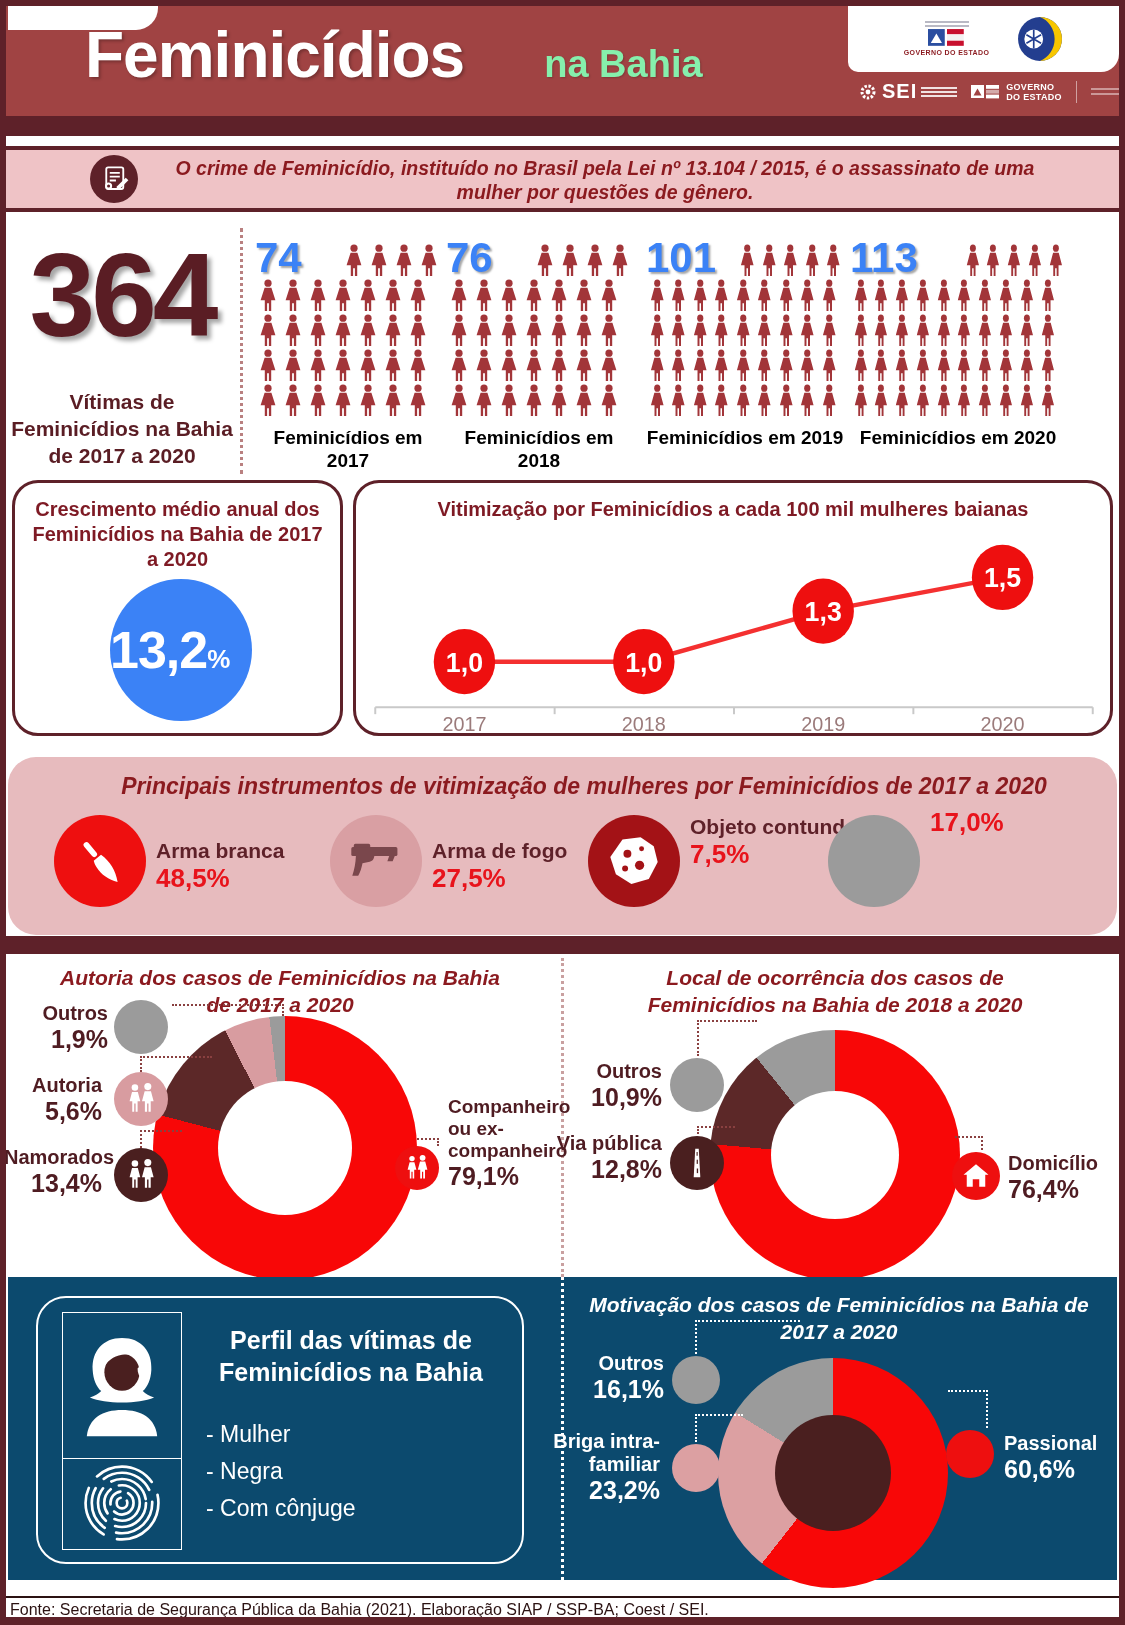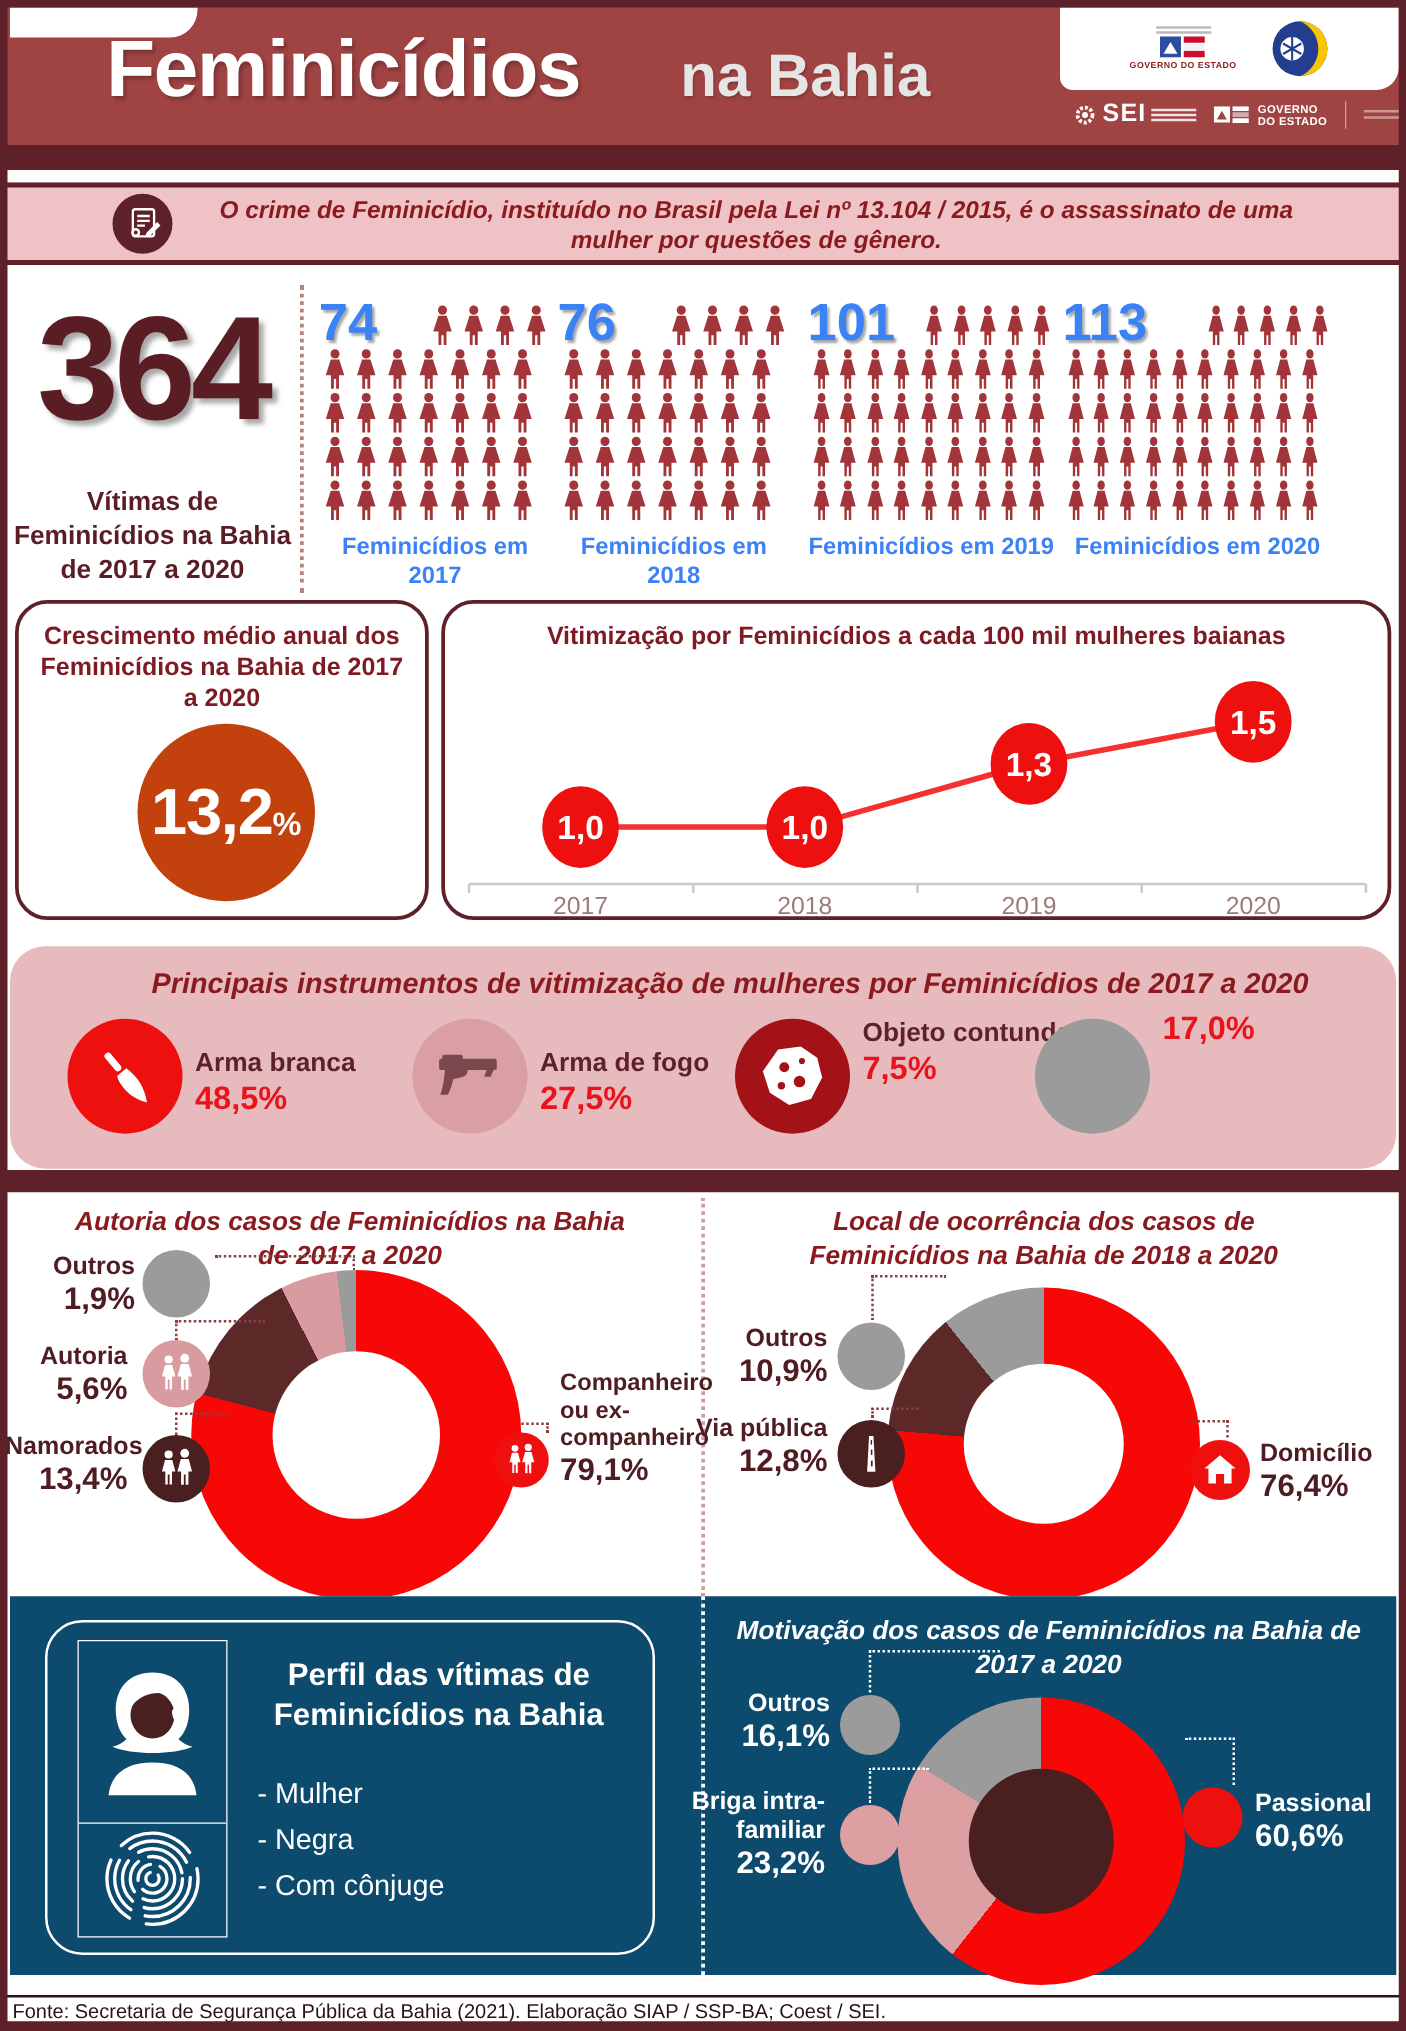--- a/index.html
+++ b/index.html
@@ -10,21 +10,21 @@
   #b-left{left:0;top:0;width:6px;height:1625px;}
   #b-right{right:0;top:0;width:6px;height:1625px;}
   #b-top{left:0;top:0;width:1125px;height:6px;}
   #b-bottom{left:0;bottom:0;width:1125px;height:8px;}
 
   
   .header{position:absolute;left:0;top:0;width:1125px;height:116px;background:#A04343;}
   .hdr-notch{position:absolute;left:8px;top:6px;width:150px;height:24px;background:#fff;border-radius:0 0 22px 0;}
   .hdr-titles{position:absolute;left:85px;top:18px;display:flex;align-items:baseline;}
   .hdr-title{color:#fff;font-size:64px;font-weight:bold;letter-spacing:-1px;text-shadow:2px 2px 3px rgba(0,0,0,.25);}
-  .hdr-sub{color:#e5e5e5;font-size:48px;font-weight:bold;margin-left:80px;text-shadow:1px 1px 2px rgba(0,0,0,.2);}
+  .hdr-sub{color:#86efac;font-size:38px;font-weight:bold;margin-left:80px;text-shadow:1px 1px 2px rgba(0,0,0,.2);}
   .hdr-logobox{position:absolute;left:848px;top:6px;width:271px;height:66px;background:#fff;border-radius:0 0 18px 10px;display:flex;align-items:center;justify-content:center;gap:28px;}
   .govlogo{display:flex;flex-direction:column;align-items:center;gap:2px;}
   .govlogo .tl{width:44px;height:2px;background:#b9b9c4;}
   .govlogo .gtxt{font-size:7px;font-weight:bold;color:#8B1A1F;letter-spacing:.4px;text-align:center;line-height:8px;}
   .hdr-small-logos{position:absolute;left:858px;top:80px;display:flex;align-items:center;gap:14px;}
   .sei-wrap{display:flex;align-items:center;gap:4px;}
   .sei-txt{color:#fff;font-weight:bold;font-size:20px;letter-spacing:1px;}
   .tiny-lines span{display:block;width:36px;height:2px;background:rgba(255,255,255,.85);margin:2px 0;}
   .govband{display:flex;align-items:center;gap:5px;}
   .govband .gbt{color:#fff;font-weight:bold;font-size:9px;line-height:10px;letter-spacing:.3px;}
@@ -48,28 +48,28 @@
   #pg2{left:646px;width:198px;}
   #pg3{left:850px;width:216px;}
   .pic-top{display:flex;justify-content:space-between;align-items:flex-end;}
   .pic-num{font-size:42px;font-weight:bold;color:#3b82f6;line-height:40px;text-shadow:2px 2px 2px rgba(0,0,0,.35);}
   .pic-top-icons,.pic-row{display:flex;justify-content:flex-end;}
   .pic-row{justify-content:flex-start;}
   .wicon{fill:#A23539;margin:1px 0.5px;}
   #pg0 .wicon,#pg1 .wicon{width:24px;height:33px;}
   #pg2 .wicon{width:20.5px;height:33px;}
   #pg3 .wicon{width:19.8px;height:33px;}
-  .pic-label{margin-top:8px;text-align:center;font-size:19px;line-height:23px;font-weight:bold;color:#3b82f6;}
+  .pic-label{margin-top:8px;text-align:center;font-size:19px;line-height:23px;font-weight:bold;color:#000000;}
 
   
   .rbox{position:absolute;top:480px;height:256px;background:#fff;border:3px solid #5E2129;border-radius:26px;}
   #box-growth{left:12px;width:331px;}
   #box-rate{left:353px;width:760px;}
   .box-title{margin:14px 16px 0;text-align:center;font-size:20px;line-height:25px;font-weight:bold;color:#7E1A24;}
-  .kpi-circle{position:absolute;left:95px;top:96px;width:142px;height:142px;background:#c2410c;border-radius:50%;display:flex;align-items:center;justify-content:center;}
+  .kpi-circle{position:absolute;left:95px;top:96px;width:142px;height:142px;background:#3b82f6;border-radius:50%;display:flex;align-items:center;}
   .kpi-val{color:#fff;font-weight:bold;font-size:52px;letter-spacing:-1px;}
   .kpi-unit{color:#fff;font-weight:bold;font-size:26px;margin-top:18px;}
   #rate-plot{position:absolute;left:8px;top:30px;}
   #rate-plot .mval{fill:#fff;font-weight:bold;font-size:27px;}
   #rate-plot .yr{fill:#9b7b7b;font-size:20px;}
 
   
   .instruments{position:absolute;left:8px;top:757px;width:1109px;height:178px;background:#E7BBBE;border-radius:28px;}
   .inst-title{position:absolute;left:0;top:16px;width:100%;text-align:center;font-size:23px;font-weight:bold;font-style:italic;color:#8B1A1F;padding-left:43px;}
   .inst-circle{position:absolute;top:58px;width:92px;height:92px;border-radius:50%;display:flex;align-items:center;justify-content:center;}

